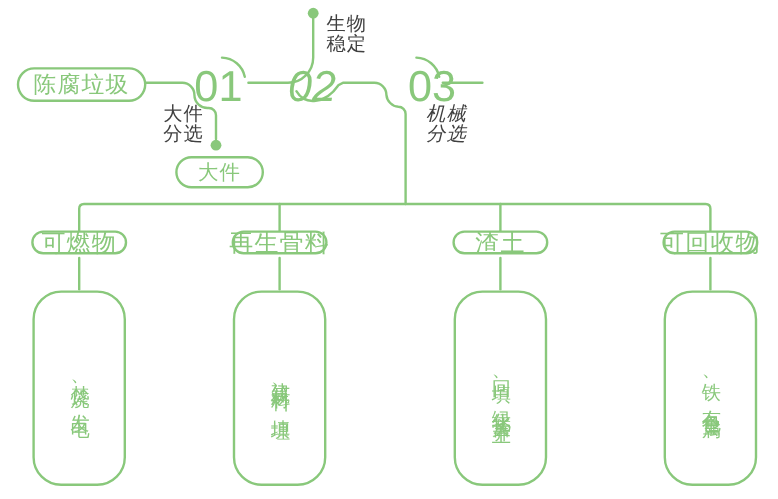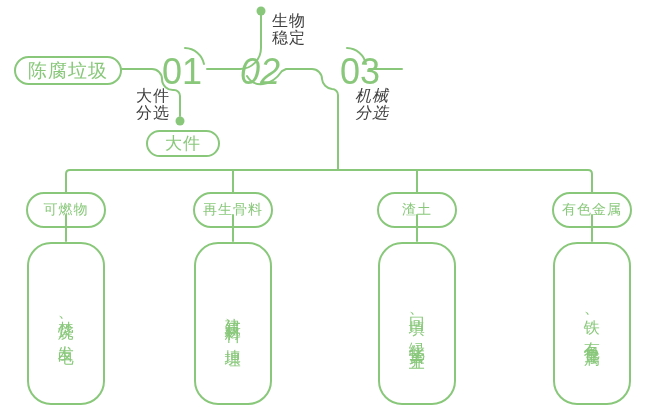--- a/index.html
+++ b/index.html
@@ -9,21 +9,21 @@
   }
   .canvas svg{position:absolute;left:0;top:0;}
   .pill{
     position:absolute;box-sizing:border-box;border:2px solid var(--green);
     border-radius:999px;color:var(--green);
     display:flex;align-items:center;justify-content:center;
     letter-spacing:1px;white-space:nowrap;
   }
   .pill.source{left:14px;top:56px;width:108px;height:29px;font-size:19px;}
   .pill.bulky{left:146px;top:130px;width:74px;height:27px;font-size:17px;}
-  .pill.cat{top:192px;width:80px;height:36px;font-size:14px;}
+  .pill.cat{top:192px;width:80px;height:20px;font-size:20px;}
   .num{
     position:absolute;top:54px;width:48px;text-align:center;
     font-size:36px;line-height:1;color:var(--green);font-weight:400;
   }
   .lbl{
     position:absolute;font-size:16px;line-height:17px;color:var(--dark);
     white-space:pre-line;letter-spacing:1px;
   }
   .lbl.right{text-align:right;}
   .vbox{
@@ -80,21 +80,21 @@
   <div class="lbl" style="left:272px;top:12px;">生物
 稳定</div>
   <div class="lbl" style="left:355px;top:87px;font-style:italic;">机械
 分选</div>
 
   <div class="pill bulky">大件</div>
 
   <div class="pill cat" style="left:26px;">可燃物</div>
   <div class="pill cat" style="left:377px;">渣土</div>
   <div class="pill cat" style="left:193px;">再生骨料</div>
-  <div class="pill cat" style="left:552px;">有色金属</div>
+  <div class="pill cat" style="left:552px;">可回收物</div>
 
   <div class="vbox" style="left:27px;">
     <span class="vtext">焚烧、发电</span>
   </div>
   <div class="vbox" style="left:194px;">
     <span class="vtext">建筑材料、填埋</span>
   </div>
   <div class="vbox" style="left:378px;">
     <span class="vtext">回填、绿化营养土</span>
   </div>

